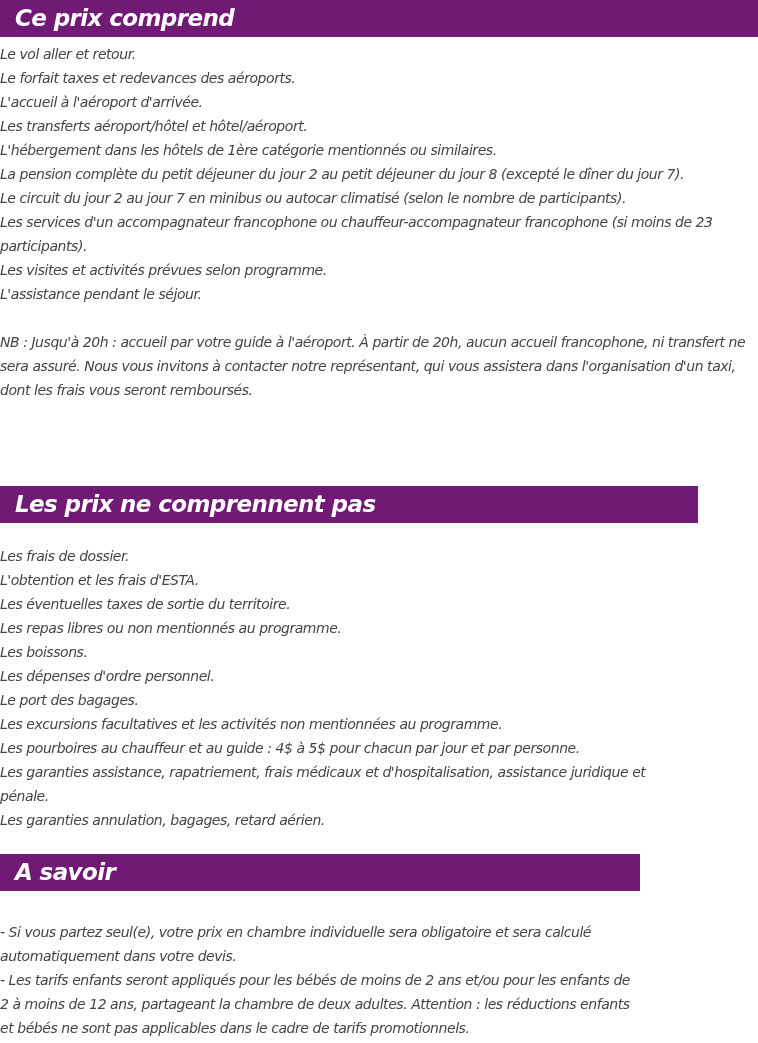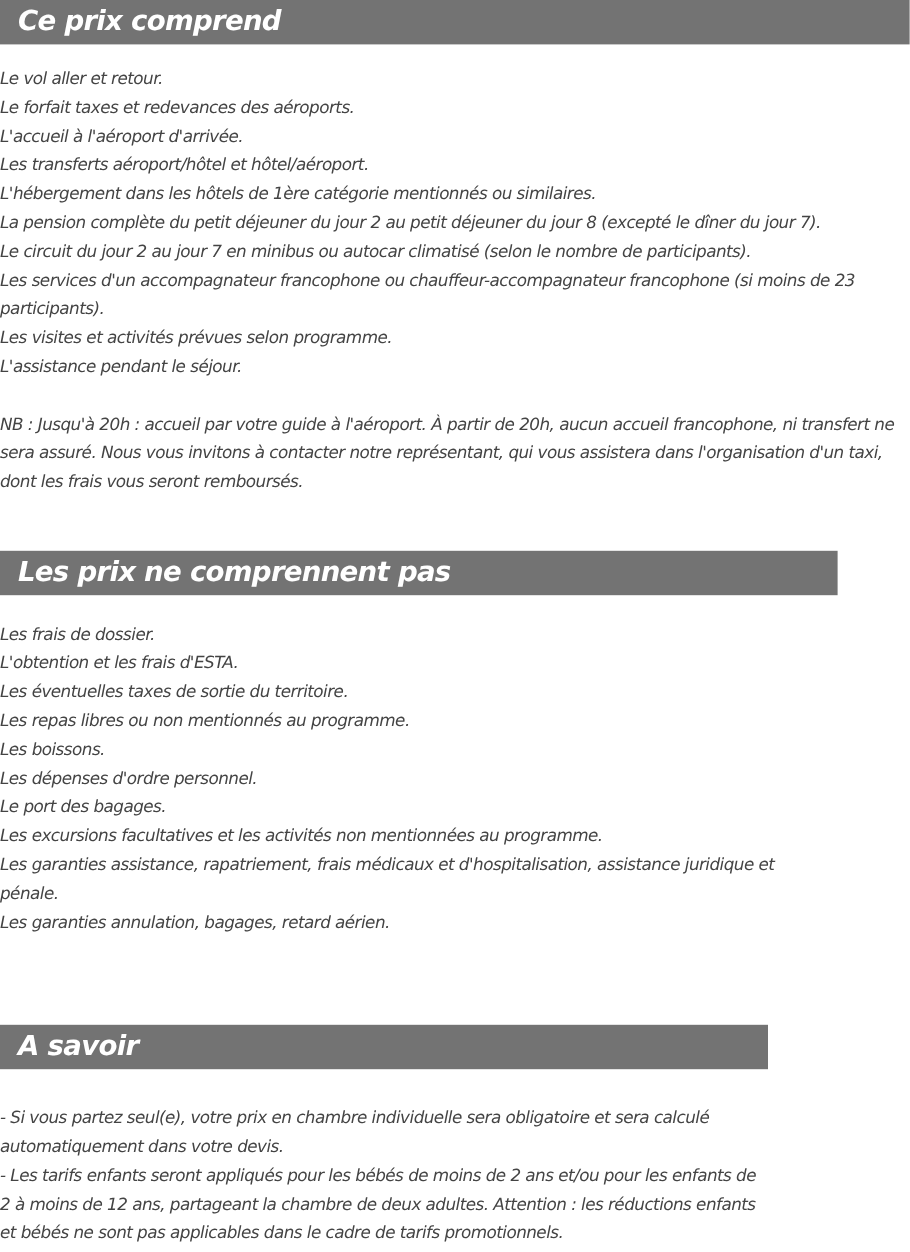--- a/index.html
+++ b/index.html
@@ -8,21 +8,21 @@
       background: #ffffff;
     }
     body {
       width: 758px;
       height: 1043px;
       overflow: hidden;
       font-family: "DejaVu Sans", "Liberation Sans", sans-serif;
       color: #444444;
     }
     .section-header {
-      background: #737373;
+      background: #701a75;
       height: 37px;
       box-sizing: border-box;
       padding-left: 15px;
       display: flex;
       align-items: center;
     }
     .section-title {
       color: #ffffff;
       font-style: italic;
       font-weight: bold;
@@ -40,22 +40,22 @@
     }
     .line {
       display: block;
       margin: 0;
     }
     .spacer {
       display: block;
       height: 24px;
     }
     #s1 { position: absolute; top: 0; left: 0; width: 758px; }
-    #s1 .section-body { padding-top: 17px; }
-    #s2 { position: absolute; top: 459px; left: 0; width: 698px; }
+    #s1 .section-body { padding-top: 5px; }
+    #s2 { position: absolute; top: 486px; left: 0; width: 698px; }
     #s2 .section-body { padding-top: 21px; }
     #s3 { position: absolute; top: 854px; left: 0; width: 640px; }
     #s3 .section-body { padding-top: 29px; }
     .para { display: block; margin: 0; }
   </style>
 </head>
 <body>
 
 <section id="s1">
   <div class="section-header">
@@ -83,20 +83,21 @@
   </div>
   <div class="section-body">
     <span class="line">Les frais de dossier.</span>
     <span class="line">L'obtention et les frais d'ESTA.</span>
     <span class="line">Les éventuelles taxes de sortie du territoire.</span>
     <span class="line">Les repas libres ou non mentionnés au programme.</span>
     <span class="line">Les boissons.</span>
     <span class="line">Les dépenses d'ordre personnel.</span>
     <span class="line">Le port des bagages.</span>
     <span class="line">Les excursions facultatives et les activités non mentionnées au programme.</span>
+    <span class="line">Les pourboires au chauffeur et au guide : 4$ à 5$ pour chacun par jour et par personne.</span>
     <span class="line">Les garanties assistance, rapatriement, frais médicaux et d'hospitalisation, assistance juridique et pénale.</span>
     <span class="line">Les garanties annulation, bagages, retard aérien.</span>
   </div>
 </section>
 
 <section id="s3">
   <div class="section-header">
     <h2 class="section-title">A savoir</h2>
   </div>
   <div class="section-body">

